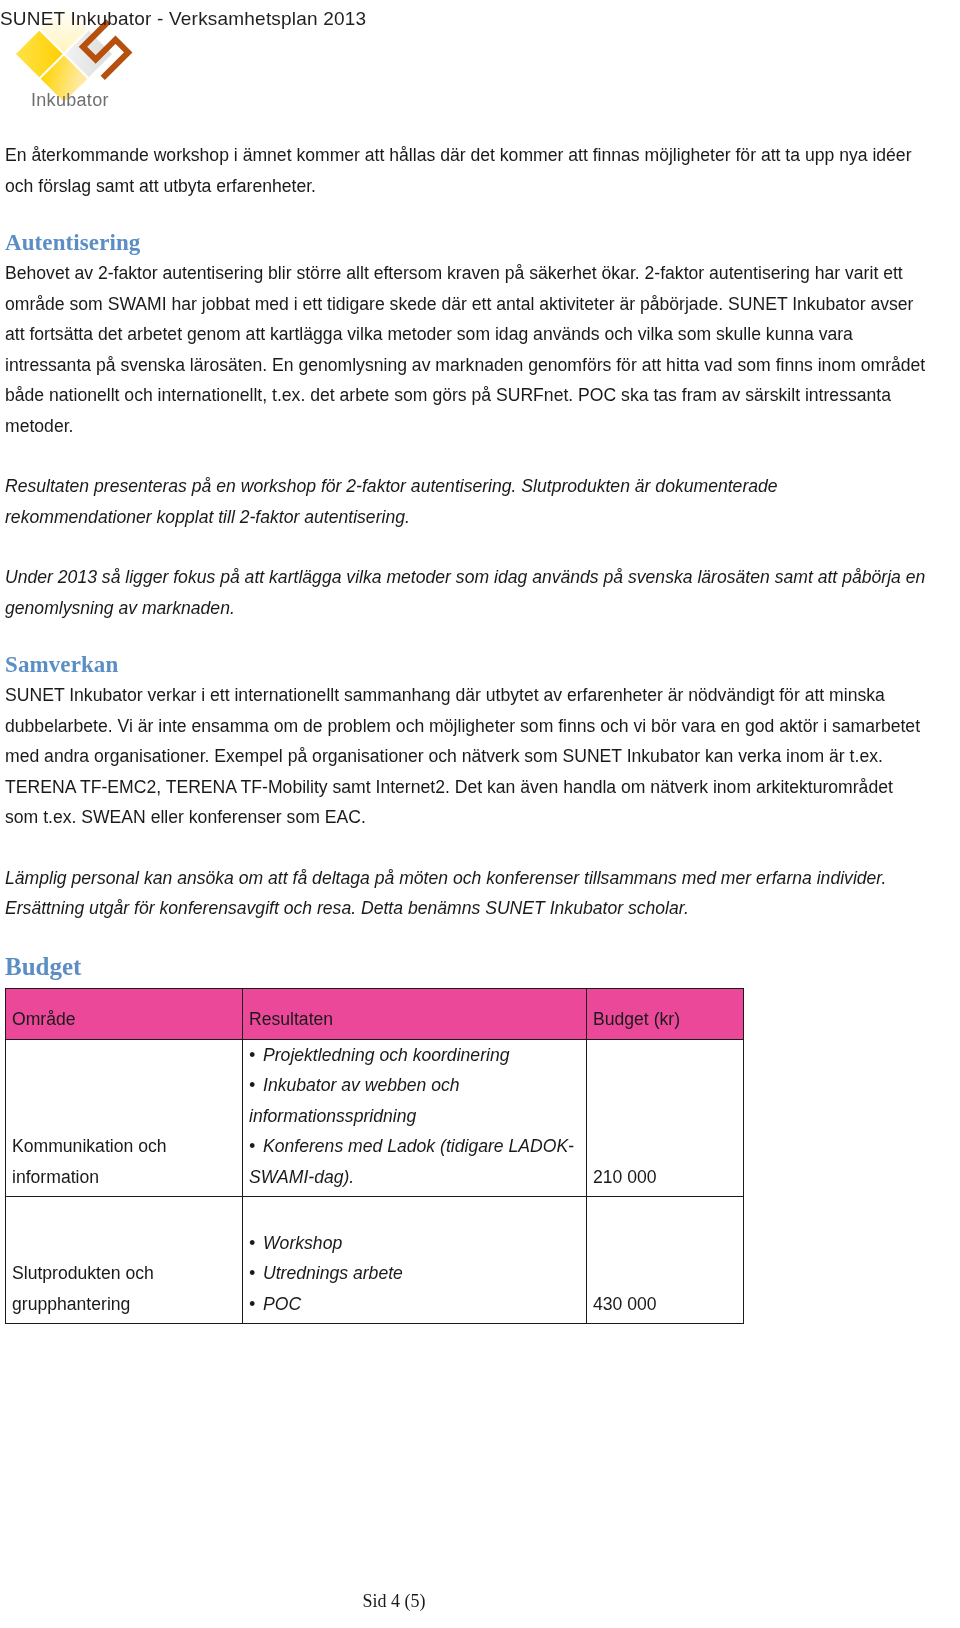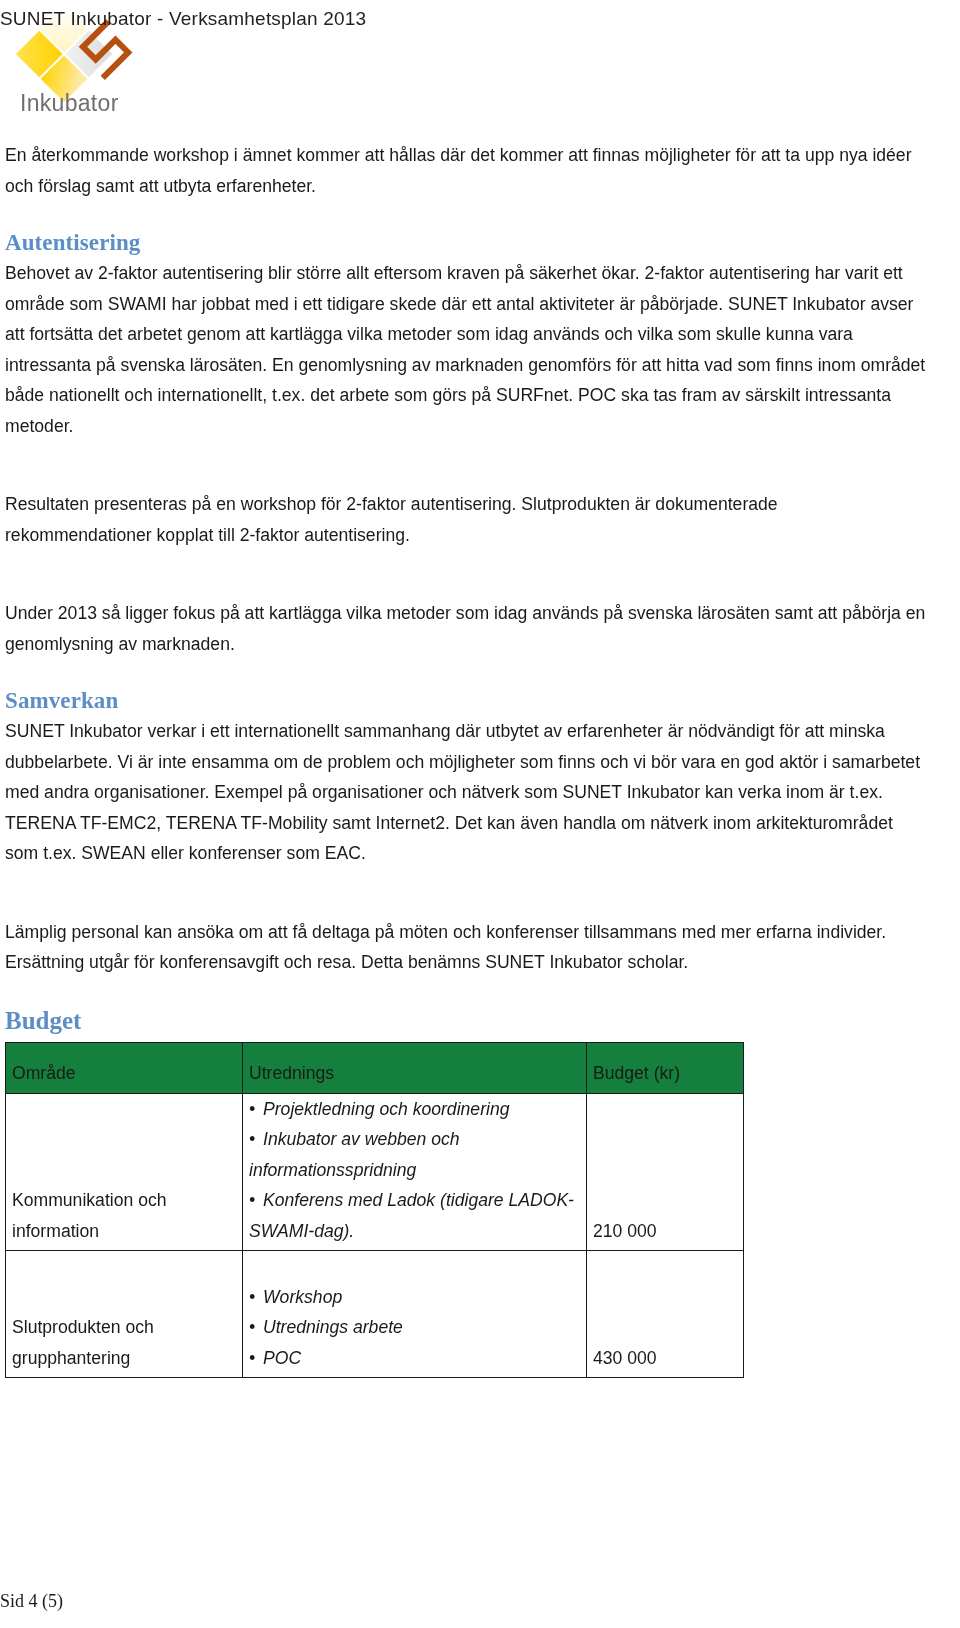--- a/index.html
+++ b/index.html
@@ -45,44 +45,44 @@
     height: 126px;
   }
   .logo-mark {
     position: absolute;
     left: 0; top: 0;
     width: 150px;
     height: 104px;
   }
   .logo-text {
     position: absolute;
-    left: 8px;
+    left: 19px;
     top: 86px;
     font-family: "Liberation Sans", sans-serif;
-    font-size: 23px;
+    font-size: 18px;
     color: #6f6f70;
     letter-spacing: 0.3px;
   }
 
   
   .doc {
     position: absolute;
     left: 5px;
     top: 140px;
     width: 922px;
   }
   p.body-text {
     margin: 0 0 0 0;
     font-family: "Liberation Sans", sans-serif;
     font-size: 17.6px;
     line-height: 30.5px;
     color: #1a1a1a;
     text-align: left;
   }
-  p.gap-before { margin-top: 48px; }
+  p.gap-before { margin-top: 30px; font-style: italic; }
 
   h2.section-heading {
     margin: 0;
     font-family: "Liberation Serif", serif;
     font-weight: bold;
     font-size: 23px;
     line-height: 31px;
     color: #5b8ec4;
     letter-spacing: 0.1px;
   }
@@ -110,21 +110,21 @@
     border: 1.4px solid #1b1b1b;
     vertical-align: bottom;
     padding: 0 6px 4px 6px;
     font-size: 17.6px;
     line-height: 30.5px;
     font-weight: normal;
     text-align: left;
     color: #1a1a1a;
   }
   table.budget-table thead td {
-    background: #15803d;
+    background: #ec4899;
     height: 46px;
     vertical-align: bottom;
   }
   .col-area   { width: 237px; }
   .col-act    { width: 344px; }
   .col-budget { width: 157px; }
 
   td.area-cell { vertical-align: top; padding-top: 3px; }
   td.act-cell  { vertical-align: top; padding-top: 3px; }
   td.budget-cell { text-align: right; vertical-align: bottom; padding-right: 9px; }
@@ -145,21 +145,21 @@
     width: 14px;
   }
   .spacer-line { display: block; height: 30.5px; }
 
   
   .page-footer {
     position: absolute;
     left: 0;
     bottom: 16px;
     width: 788px;
-    text-align: left;
+    text-align: center;
     font-family: "Liberation Serif", serif;
     font-size: 18px;
     color: #1a1a1a;
   }
 </style>
 </head>
 <body>
 
 <div class="page-header">
 
@@ -218,21 +218,21 @@
 
   <table class="budget-table">
     <colgroup>
       <col class="col-area">
       <col class="col-act">
       <col class="col-budget">
     </colgroup>
     <thead>
       <tr>
         <td>Område</td>
-        <td>Utrednings</td>
+        <td>Resultaten</td>
         <td>Budget (kr)</td>
       </tr>
     </thead>
     <tbody>
       <tr>
         <td class="area-cell">Kommunikation och information</td>
         <td class="act-cell">
           <ul class="act-list">
             <li><span class="bullet">•</span><span>Projektledning och koordinering</span></li>
             <li><span class="bullet">•</span><span>Inkubator av webben och informationsspridning</span></li>

